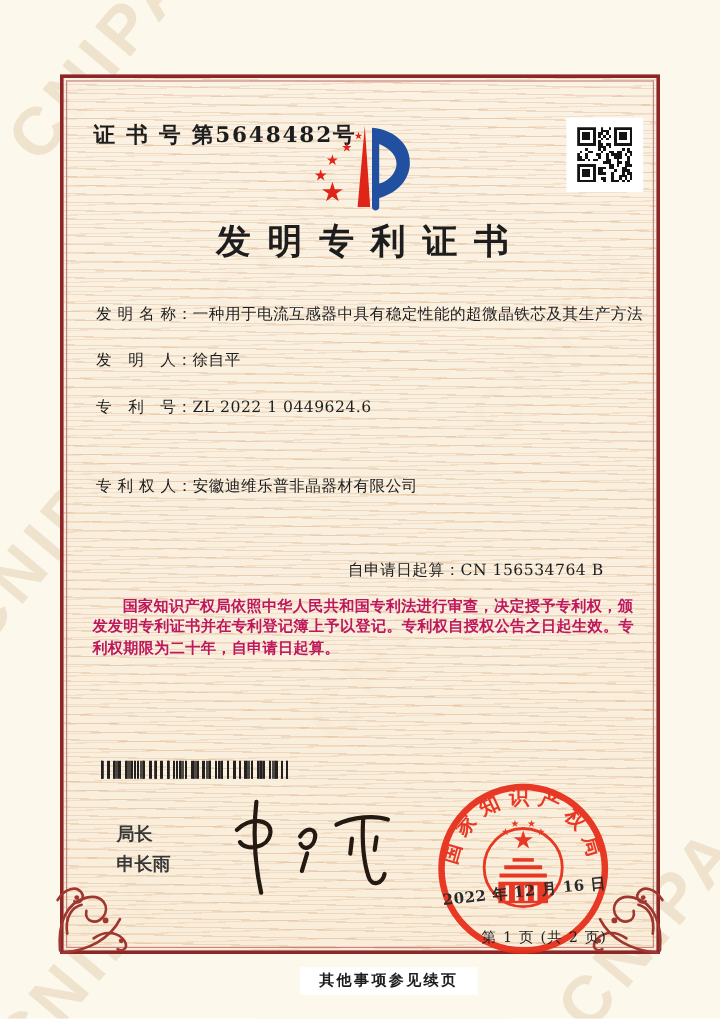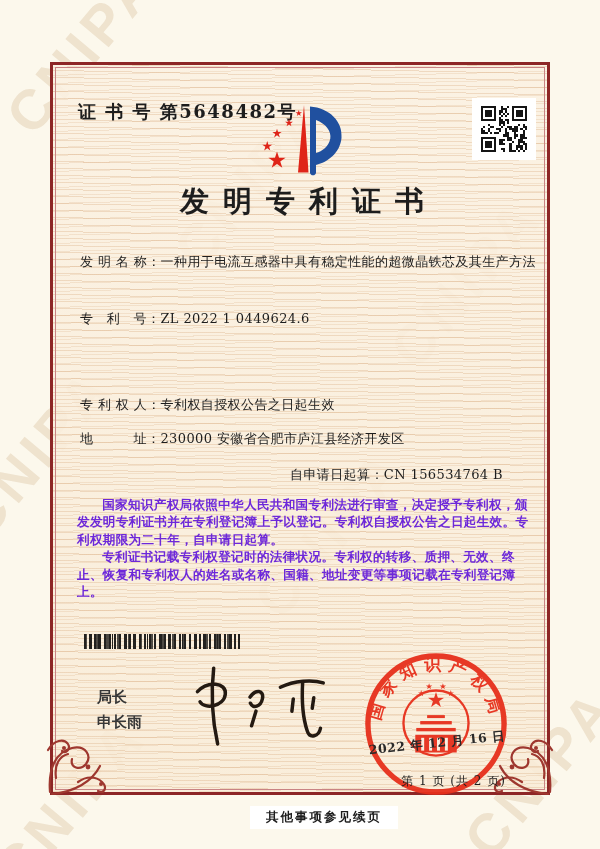--- a/index.html
+++ b/index.html
@@ -34,29 +34,29 @@
   .qr-box{left:472px;top:98px;width:64px;height:62px;background:#fff;
           display:flex;align-items:center;justify-content:center;}
   .logo{left:256px;top:103px;width:90px;height:76px;}
   .title{left:50px;top:182px;width:504px;text-align:center;
          font-size:29px;font-weight:700;letter-spacing:14px;text-indent:14px;}
   .field-row{left:80px;width:460px;font-size:13px;font-weight:400;
              letter-spacing:0.4px;white-space:nowrap;}
   .field-row .lab{display:inline-block;}
   .grant-col{left:290px;}
   .body-text{left:77px;top:496px;width:452px;font-size:12.6px;line-height:17.4px;
-             font-weight:600;color:#6d28d9;letter-spacing:0.3px;}
+             font-weight:600;color:#be185d;letter-spacing:0.3px;}
   .body-text p{margin:0;text-indent:2em;}
   .barcode{left:84px;top:634px;width:156px;height:15px;
     background:
       repeating-linear-gradient(90deg,#23211f 0 2px,transparent 2px 5px),
       repeating-linear-gradient(90deg,#23211f 0 1px,transparent 1px 7px),
       repeating-linear-gradient(90deg,rgba(35,33,31,.8) 0 3px,transparent 3px 11px);
   }
-  .director{left:97px;top:684px;font-family:Liberation Sans, sans-serif;
+  .director{left:97px;top:684px;font-family:Liberation Serif, serif;
             font-size:15px;font-weight:700;line-height:25px;color:#383838;}
   .signature{left:182px;top:662px;width:145px;height:82px;transform:rotate(-3deg);}
   .seal{left:362px;top:650px;width:148px;height:148px;opacity:.95;}
   .seal-date{left:364px;top:735px;width:146px;text-align:center;
              transform:rotate(-6deg);font-size:12.5px;font-weight:700;
              color:#2a2a2a;letter-spacing:0.5px;}
   .flourish{width:100px;height:110px;}
   .fl-left{left:44px;top:688px;}
   .fl-right{left:456px;top:688px;transform:scaleX(-1);}
   .page-footer{left:50px;top:773px;width:456px;text-align:right;
@@ -319,36 +319,35 @@
       <use href="#star" fill="#df2418" transform="translate(44,26) scale(5.5)"></use>
       <use href="#star" fill="#df2418" transform="translate(57,13) scale(4.5)"></use>
     </svg>
   </div>
 
   <div class="abs title">发明专利证书</div>
 
   <div class="abs field-row" style="top:253px">
     <span class="lab">发 明 名 称：</span><span>一种用于电流互感器中具有稳定性能的超微晶铁芯及其生产方法</span>
   </div>
-  <div class="abs field-row" style="top:310px">
+  <div class="abs field-row" style="top:291px">
+    <span class="lab">发　明　人：</span><span>徐自平</span>
+  </div>
+  <div class="abs field-row" style="top:330px">
     <span class="lab">专　利　号：</span><span>ZL 2022 1 0449624.6</span>
   </div>
   <div class="abs field-row" style="top:396px">
-    <span class="lab">专 利 权 人：</span><span>专利权自授权公告之日起生效</span>
-  </div>
-  <div class="abs field-row" style="top:430px">
-    <span class="lab">地　　　址：</span><span>230000 安徽省合肥市庐江县经济开发区</span>
+    <span class="lab">专 利 权 人：</span><span>安徽迪维乐普非晶器材有限公司</span>
   </div>
   <div class="abs field-row grant-col" style="top:466px">
     <span class="lab">自申请日起算：</span><span>CN 156534764 B</span>
   </div>
 
   <div class="abs body-text">
     <p>国家知识产权局依照中华人民共和国专利法进行审查，决定授予专利权，颁发发明专利证书并在专利登记簿上予以登记。专利权自授权公告之日起生效。专利权期限为二十年，自申请日起算。</p>
-    <p>专利证书记载专利权登记时的法律状况。专利权的转移、质押、无效、终止、恢复和专利权人的姓名或名称、国籍、地址变更等事项记载在专利登记簿上。</p>
   </div>
 
   <div class="abs barcode"></div>
 
   <div class="abs director">
     <div>局长</div>
     <div>申长雨</div>
   </div>
 
   <div class="abs signature">

